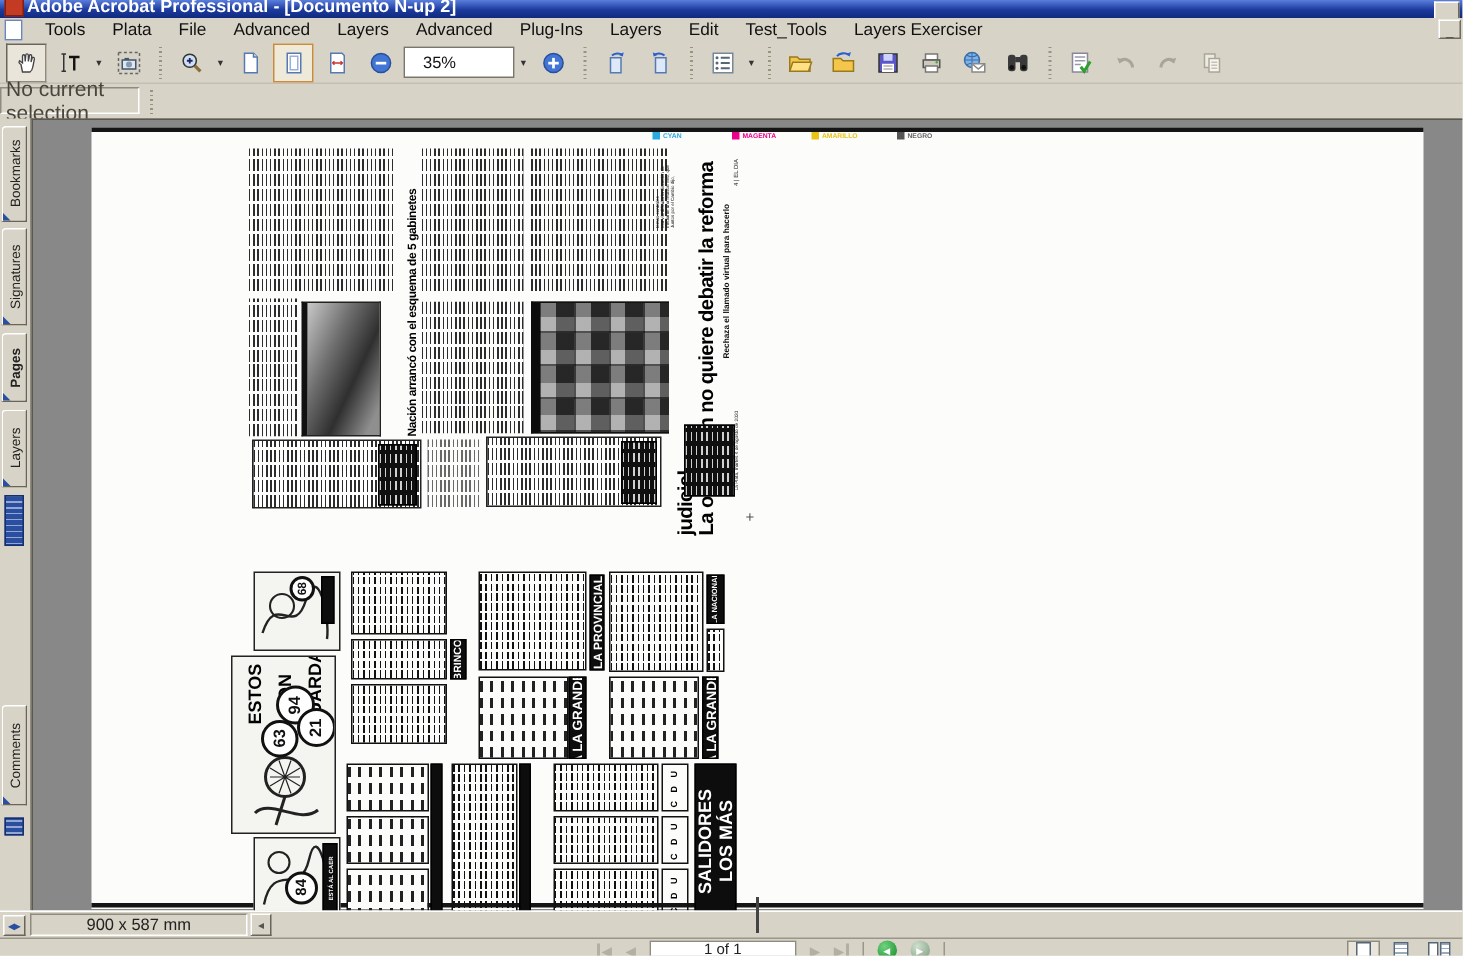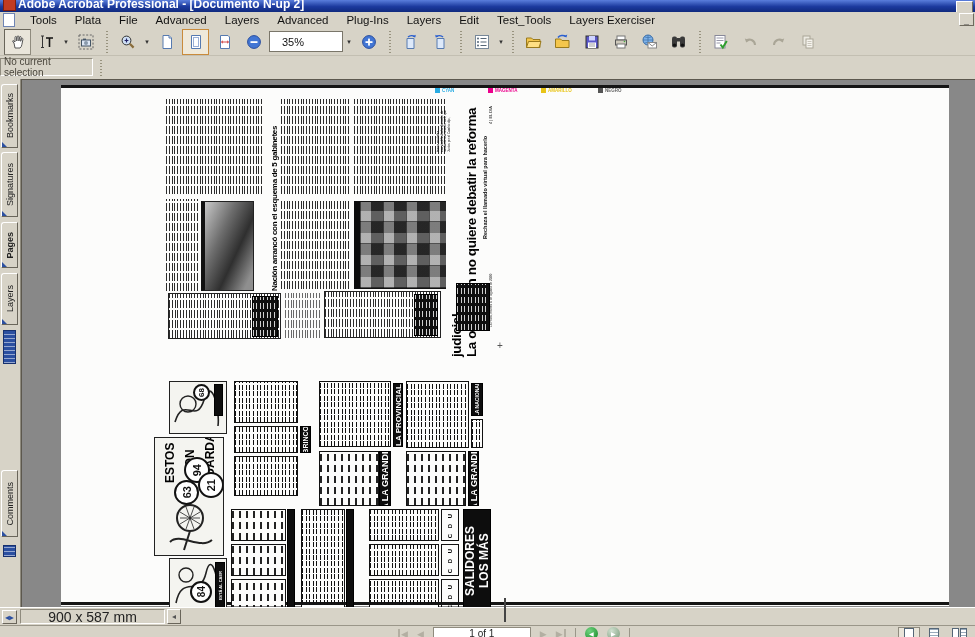--- a/index.html
+++ b/index.html
@@ -23,21 +23,21 @@
   .tbtn.pressed{background:#e9e5da;border:1px solid #8f8b7e;border-top-color:#69655a;border-left-color:#69655a;}
   .tbtn.sel{background:#efe9da;border:1px solid #c98b3c;}
   .dd{width:10px;height:24px;display:flex;align-items:center;justify-content:center;font-size:7px;color:#333;}
   .grip{width:7px;height:22px;margin:0 3px;background:repeating-linear-gradient(0deg,#98937f 0 1px,transparent 1px 3px);
     background-size:2px 100%;background-repeat:no-repeat;background-position:3px 0;}
   .combo{width:60px;height:19px;background:#fff;border:1px solid #7a766a;display:flex;align-items:center;
     padding-left:12px;font-size:11px;color:#111;margin:0 1px;}
   
   .subbar{left:0;top:56px;width:975px;height:23px;background:#d7d3c7;}
   .sel-box{position:absolute;left:0;top:2px;width:93px;height:18px;border:1px solid #fff;
-    border-top-color:#8f8b7e;border-left-color:#8f8b7e;font-size:10px;color:#4a463c;
+    border-top-color:#8f8b7e;border-left-color:#8f8b7e;font-size:14px;color:#4a463c;
     display:flex;align-items:center;padding-left:3px;box-sizing:border-box;}
   .vgrip{position:absolute;left:98px;top:3px;width:6px;height:17px;
     background:repeating-linear-gradient(0deg,#98937f 0 1px,transparent 1px 3px);
     background-size:2px 100%;background-repeat:no-repeat;background-position:2px 0;}
   
   .main{left:0;top:79px;width:975px;height:528px;}
   .tabstrip{position:absolute;left:0;top:0;width:20px;height:528px;background:#d7d3c7;border-right:1px solid #8f8b7e;}
   .navtab{position:absolute;left:1px;width:17px;background:#d7d3c7;border:1px solid #fff;
     border-right-color:#69655a;border-bottom-color:#69655a;display:flex;align-items:center;justify-content:center;
     box-sizing:border-box;border-top-left-radius:3px;}
@@ -83,21 +83,21 @@
   .cartoon{border:1px solid #222;background:#f4f4f0;overflow:hidden;}
   .headline{font-weight:bold;color:#000;}
   .regmark{display:flex;align-items:center;gap:2px;font-size:4.5px;font-weight:bold;}
   .regsq{width:5px;height:5px;display:inline-block;}
   
   .hscrollrow{left:0;top:607px;width:975px;height:18px;background:#d7d3c7;border-top:1px solid #fff;}
   .split-btn{position:absolute;left:2px;top:2px;width:15px;height:14px;border:1px solid #fff;
     border-right-color:#69655a;border-bottom-color:#69655a;color:#2b4fa0;font-size:8px;font-weight:bold;
     text-align:center;line-height:14px;box-sizing:border-box;}
   .pgsize{position:absolute;left:20px;top:1px;width:145px;height:15px;border:1px solid #8f8b7e;
-    border-bottom-color:#fff;border-right-color:#fff;font-size:14px;color:#222;display:flex;align-items:center;
+    border-bottom-color:#fff;border-right-color:#fff;font-size:11px;color:#222;display:flex;align-items:center;
     justify-content:center;box-sizing:border-box;}
   .scl{position:absolute;left:167px;top:1px;width:14px;height:15px;border:1px solid #fff;
     border-right-color:#69655a;border-bottom-color:#69655a;font-size:8px;color:#555;text-align:center;line-height:14px;box-sizing:border-box;}
   .navbar{left:0;top:625px;width:975px;height:12px;background:#d7d3c7;border-top:1px solid #9a9689;}
   .nv{position:absolute;top:1px;height:13px;display:flex;align-items:center;gap:9px;}
   .narrow{font-size:9px;color:#b3afa2;}
   .nbar-first{border-left:2px solid #b3afa2;padding-left:1px;}
   .nbar-last{border-right:2px solid #b3afa2;padding-right:1px;}
   .pgfield{width:96px;height:12px;background:#fff;border:1px solid #8f8b7e;font-size:10px;color:#222;
     display:flex;align-items:center;justify-content:center;}

